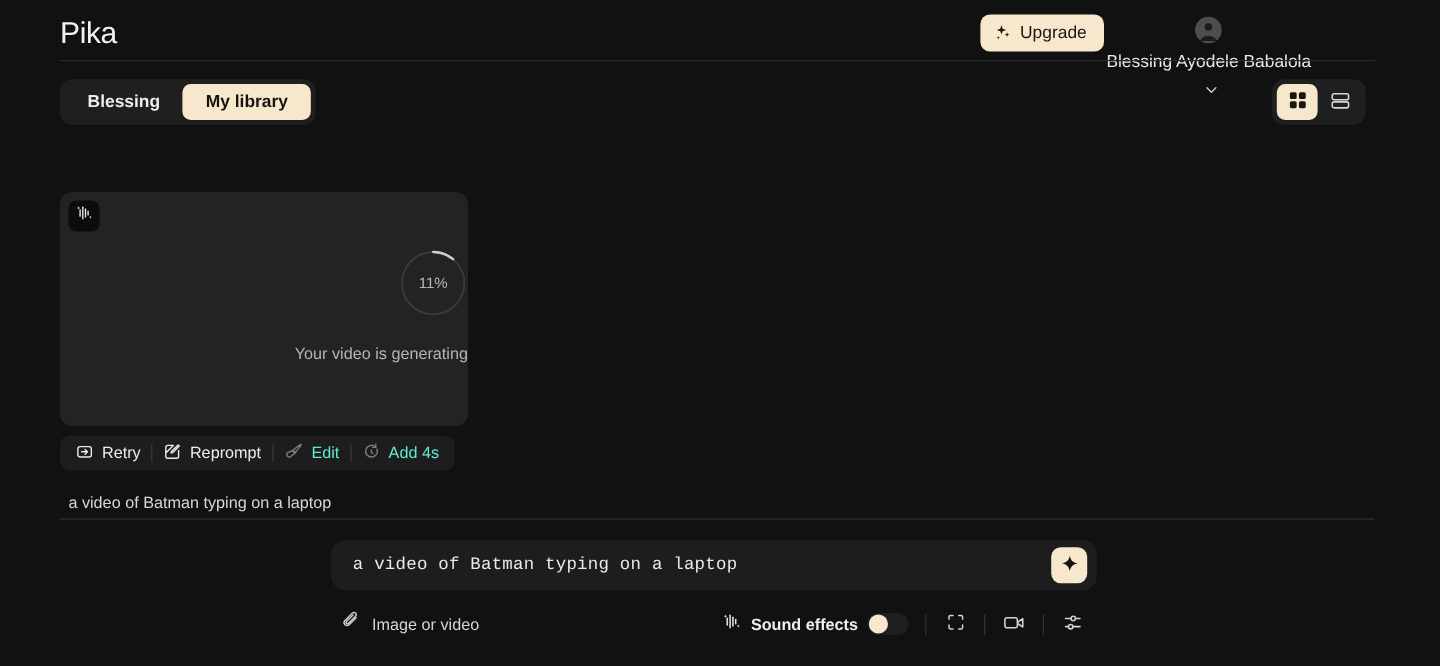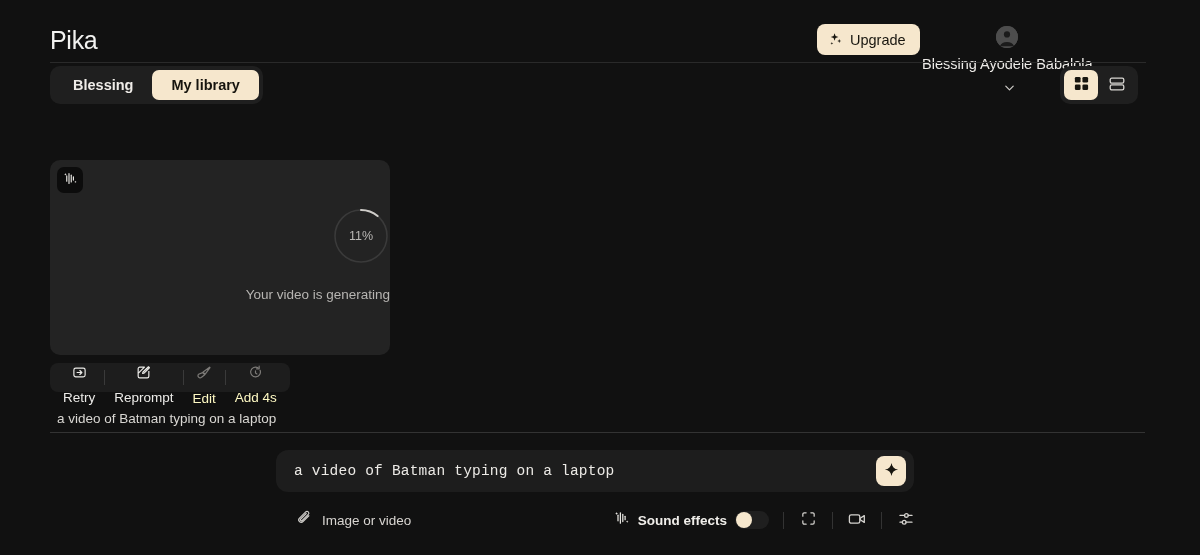--- a/index.html
+++ b/index.html
@@ -11,21 +11,21 @@
   }
   .app {
     position: absolute; left: 0; top: 0;
     width: 1200px; height: 555px;
     background: #111111;
     color: #e8e6e3;
   }
 
   
   .header {
-    position: absolute; left: 0; top: 17px;
+    position: absolute; left: 0; top: 5px;
     width: 1050px; height: 46px;
   }
   .header-divider {
     position: absolute; left: 50px; top: 45px; width: 1096px; height: 1px;
     background: #2a2a2a;
   }
   .logo {
     position: absolute; left: 50px; top: 9px;
     font-size: 25px; font-weight: 400; letter-spacing: -0.3px;
     color: #f2f2f0;
@@ -113,23 +113,23 @@
   
   .actionbar {
     position: absolute; left: 50px; top: 363px;
     height: 29px; background: #1d1d1d; border-radius: 8px;
     display: flex; align-items: center; padding: 0 4px;
   }
   .act {
     height: 25px; padding: 0 9px; border: none; background: transparent;
     color: #ecebe8; font-family: "Liberation Sans", sans-serif;
     font-size: 13.5px; cursor: pointer;
-    display: flex; align-items: center; gap: 7px; border-radius: 6px; flex-direction: column;
-  }
-  .act.dim { color: #fef9c3; }
+    display: flex; align-items: center; gap: 7px; border-radius: 6px;
+  }
+  .act.dim { color: #5eead4; }
   .act-sep { width: 1px; height: 15px; background: #3a3a3a; }
 
   
   .caption {
     position: absolute; left: 57px; top: 411px;
     font-size: 13.5px; color: #d9d7d3;
   }
   .caption-divider {
     position: absolute; left: 50px; top: 432px; width: 1095px; height: 1px;
     background: #333333;
@@ -150,21 +150,21 @@
   }
   .gen-btn {
     position: absolute; right: 8px; top: 6px;
     width: 30px; height: 30px; border-radius: 8px; border: none;
     background: #f6e7cd; cursor: pointer;
     display: flex; align-items: center; justify-content: center;
   }
 
   
   .bottombar {
-    position: absolute; left: 292px; top: 505px;
+    position: absolute; left: 280px; top: 505px;
     width: 638px; height: 30px; text-align: right;
   }
   .bb-left {
     position: absolute; left: 4px; top: 0; height: 30px;
     display: flex; align-items: center; gap: 9px; cursor: pointer;
   }
   .bb-left-label { font-size: 13.5px; color: #d8d5d1; }
   .bb-right {
     position: absolute; right: 0; top: 0; height: 30px;
     display: flex; align-items: center; gap: 0;

